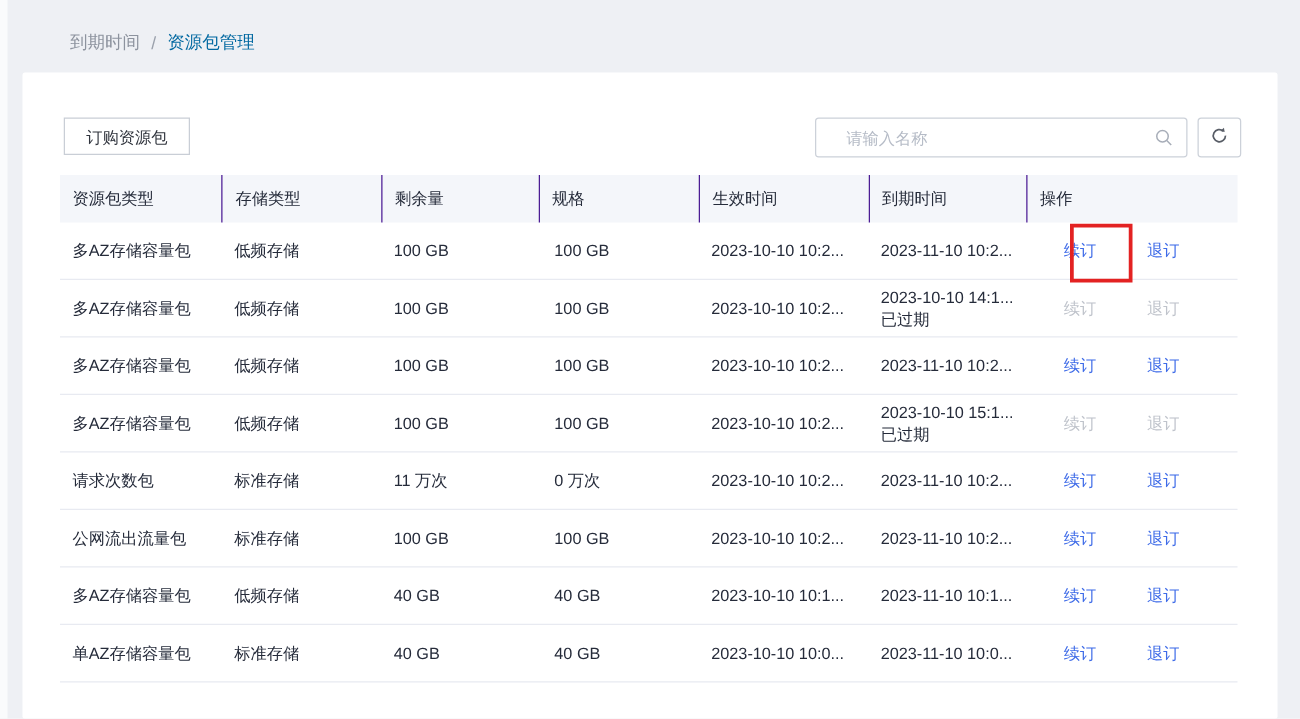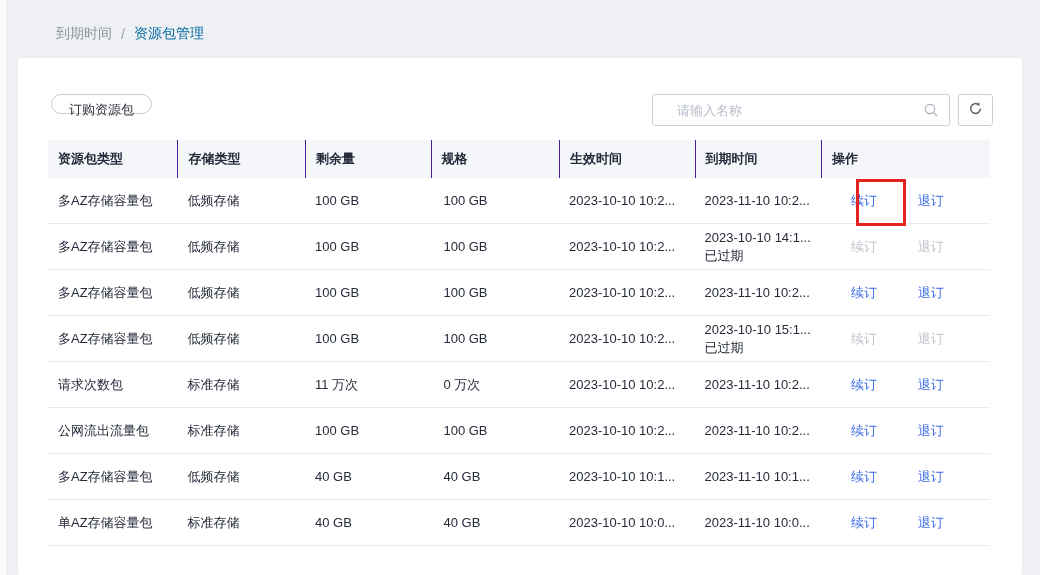--- a/index.html
+++ b/index.html
@@ -16,22 +16,22 @@
   .breadcrumb { position:absolute; left:56px; top:25px; font-size:14px; display:flex; gap:9px; align-items:center; }
   .crumb-parent { color:#8d939e; cursor:pointer; }
   .crumb-sep { color:#9aa0ab; }
   .crumb-current { color:#0369a1; }
 
   
   .card { position:absolute; left:18px; top:58px; width:1004px; height:517px; background:#ffffff; border-radius:2px; }
 
   
   .order-btn {
-    position:absolute; left:33px; top:36px; width:101px; height:20px;
-    background:#fff; border:1px solid #c9ced6; border-radius:14px;
+    position:absolute; left:33px; top:36px; width:101px; height:30px;
+    background:#fff; border:1px solid #c9ced6; border-radius:0;
     font-size:13px; color:#30343d; text-align:center; line-height:28px; cursor:pointer;
   }
   .search-box {
     position:absolute; left:634px; top:36px; width:298px; height:32px;
     border:1px solid #ccd1d9; border-radius:3px; background:#fff;padding-left:12px;
   }
   .search-box input {
     width:100%; height:100%; border:none; outline:none; background:transparent;
     padding:0 34px 0 12px; font-size:13px; color:#252b3a;
     font-family:"Liberation Sans","DejaVu Sans",sans-serif;
@@ -41,21 +41,21 @@
   .refresh-btn {
     position:absolute; left:940px; top:36px; width:35px; height:32px;
     background:#fff; border:1px solid #ccd1d9; border-radius:3px;
     display:flex; align-items:center; justify-content:center; cursor:pointer;
   }
 
   
   .table { position:absolute; left:30px; top:82px; width:942px; font-size:13px; }
   .thead { display:flex; height:38px; background:#f4f6fa; align-items:stretch; }
   .th {
-    font-weight:bold; color:#252b3a; padding-left:10px; display:flex; align-items:center;
+    font-weight:normal; color:#252b3a; padding-left:10px; display:flex; align-items:center;
   }
   .th + .th { border-left:1px solid #4c1d95; }
   .tr { display:flex; height:46px; align-items:center; border-bottom:1px solid #e8eaf1; }
   .td { padding-left:10px; color:#252b3a; }
   .c1 { width:131px; } .c2 { width:129px; } .c3 { width:130px; } .c4 { width:127px; }
   .c5 { width:126px; } .c6 { width:128px;margin-left:11px; } .c7 { width:171px; }
   .expire-2line { line-height:18px; }
   .link { color:#3e6be8; cursor:pointer; text-decoration:none;margin-left:20px; }
   .link.renew { margin-right:17px; }
   .tr.disabled .link { color:#bfc3cb; cursor:default; }

